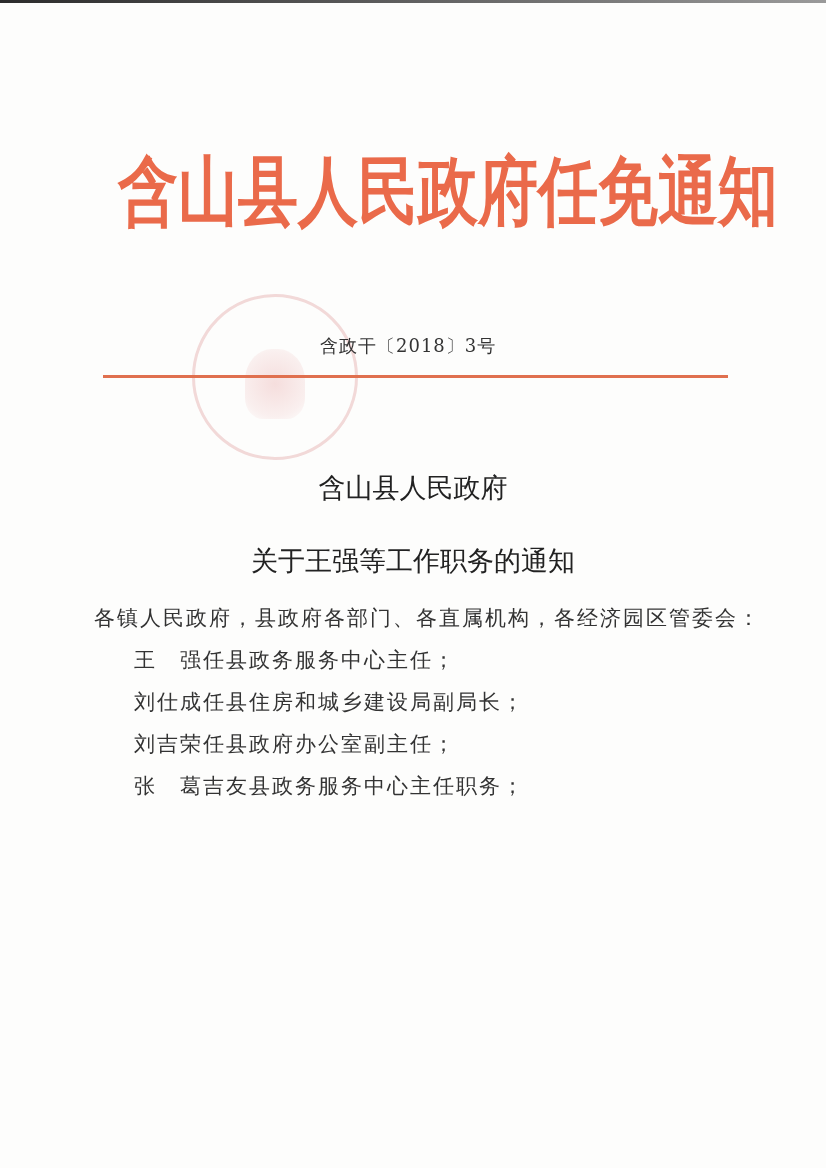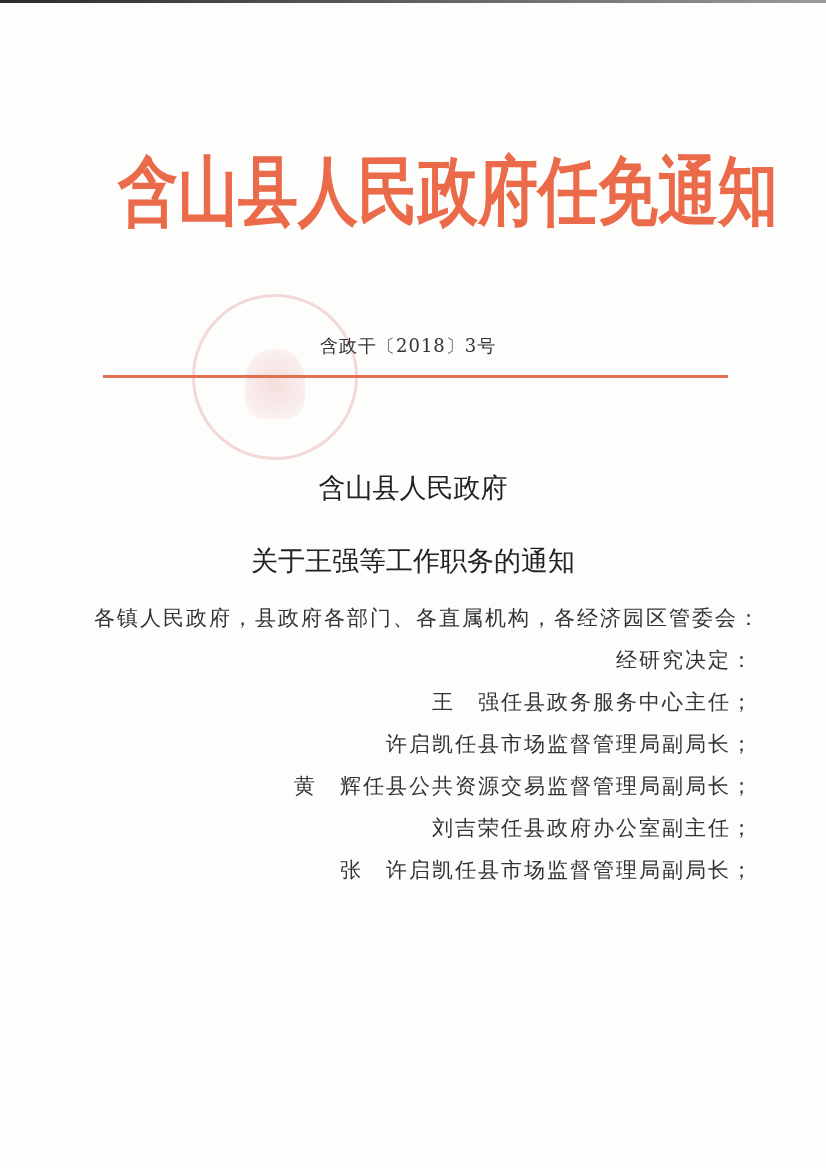--- a/index.html
+++ b/index.html
@@ -50,21 +50,20 @@
       font-family: "DejaVu Serif", "Liberation Serif", serif;
       font-weight: normal; font-size: 27px; color: #222;
     }
     .doc-title.l1 { top: 470px; padding-left: 0; }
     .doc-title.l2 { top: 507px; margin-top: 36px; }
     .body-text {
       position: absolute; left: 94px; top: 597px; width: 660px;
       font-family: "DejaVu Sans", "Liberation Sans", sans-serif;
       font-size: 21px; line-height: 42px; color: #333;
       letter-spacing: 2px;
-      text-align: right;
     }
     .body-text .line { white-space: nowrap; }
     .body-text .indent { padding-left: 40px; }
   </style>
 </head>
 <body>
 
 <div class="top-edge"></div>
 
 <div class="masthead">
@@ -87,19 +86,17 @@
 
 <div class="doc-number">含政干〔2018〕3号</div>
 
 <div class="red-rule"></div>
 
 <div class="doc-title l1">含山县人民政府</div>
 <div class="doc-title l2">关于王强等工作职务的通知</div>
 
 <div class="body-text">
   <div class="line">各镇人民政府，县政府各部门、各直属机构，各经济园区管委会：</div>
-  <div class="line indent">经研究决定：</div>
   <div class="line indent">王　强任县政务服务中心主任；</div>
-  <div class="line indent">许启凯任县市场监督管理局副局长；</div>
-  <div class="line indent">黄　辉任县公共资源交易监督管理局副局长；</div>
+  <div class="line indent">刘仕成任县住房和城乡建设局副局长；</div>
   <div class="line indent">刘吉荣任县政府办公室副主任；</div>
-  <div class="line indent">张　许启凯任县市场监督管理局副局长；</div>
+  <div class="line indent">张　葛吉友县政务服务中心主任职务；</div>
 </div>
 
 </body></html>

